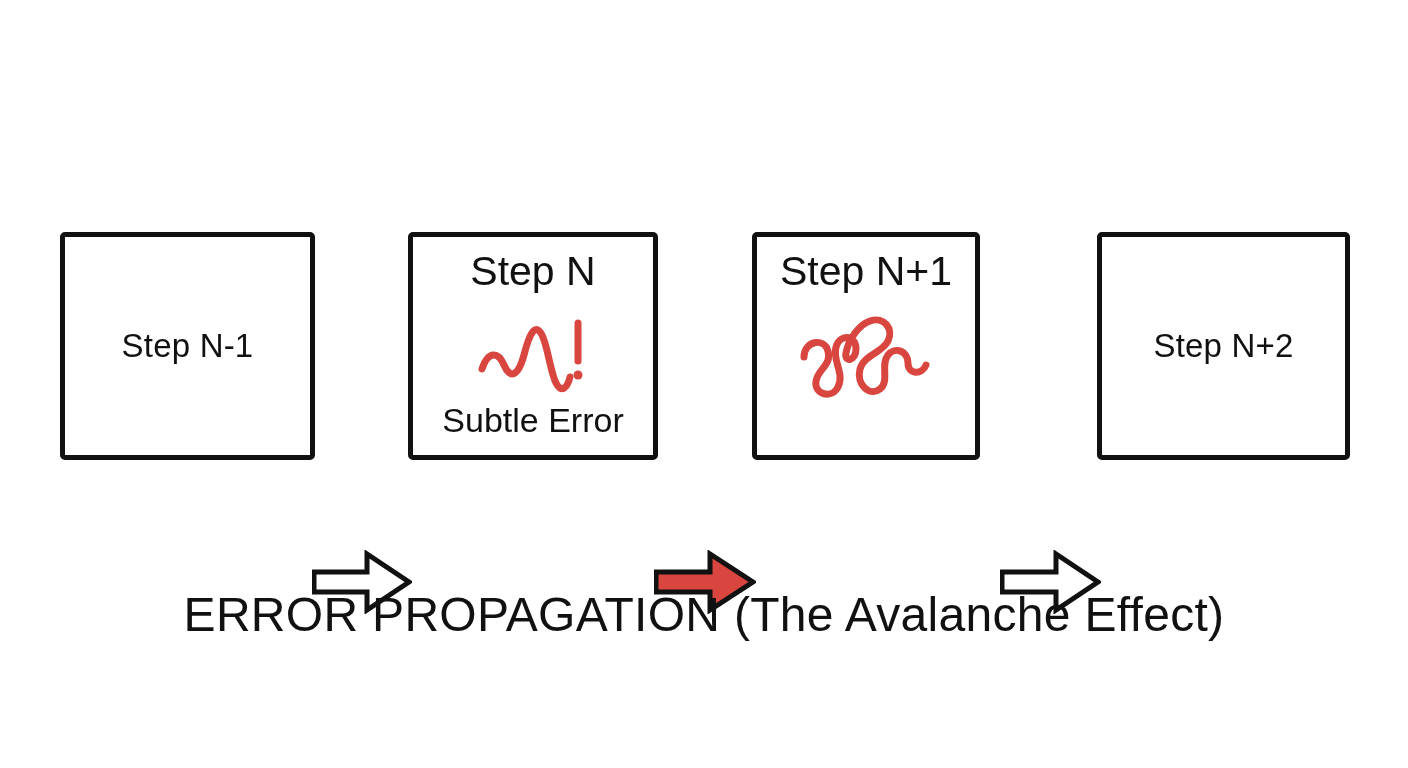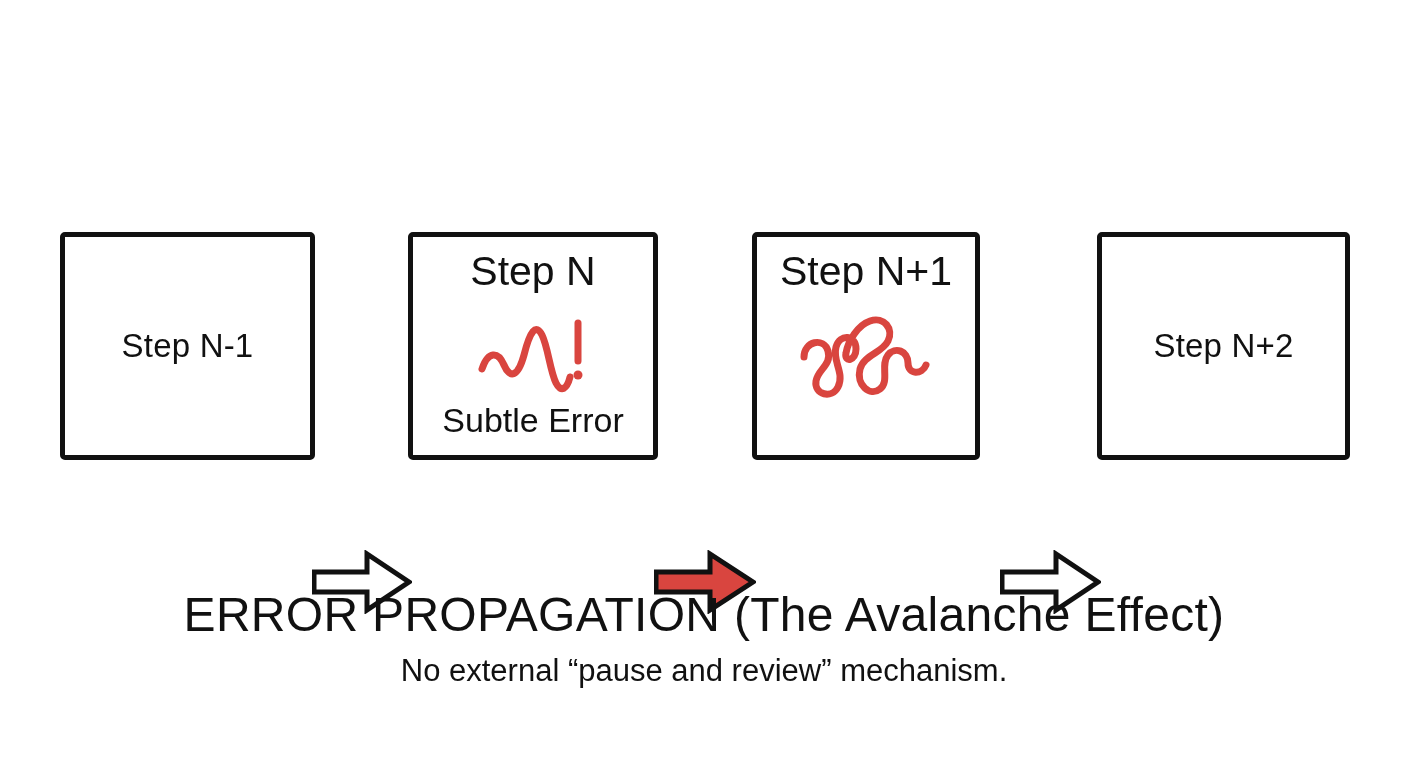--- a/index.html
+++ b/index.html
@@ -176,16 +176,15 @@
     </svg>
 
     <div class="step-box b4">
       <div class="box-center-label">Step N+2</div>
     </div>
 
   </div>
 
   <div class="caption-block">
     <div class="headline">ERROR PROPAGATION (The Avalanche Effect)</div>
-    <div class="subhead">No external “pause and review” mechanism.</div>
   </div>
 
 </div>
 
 </body></html>

